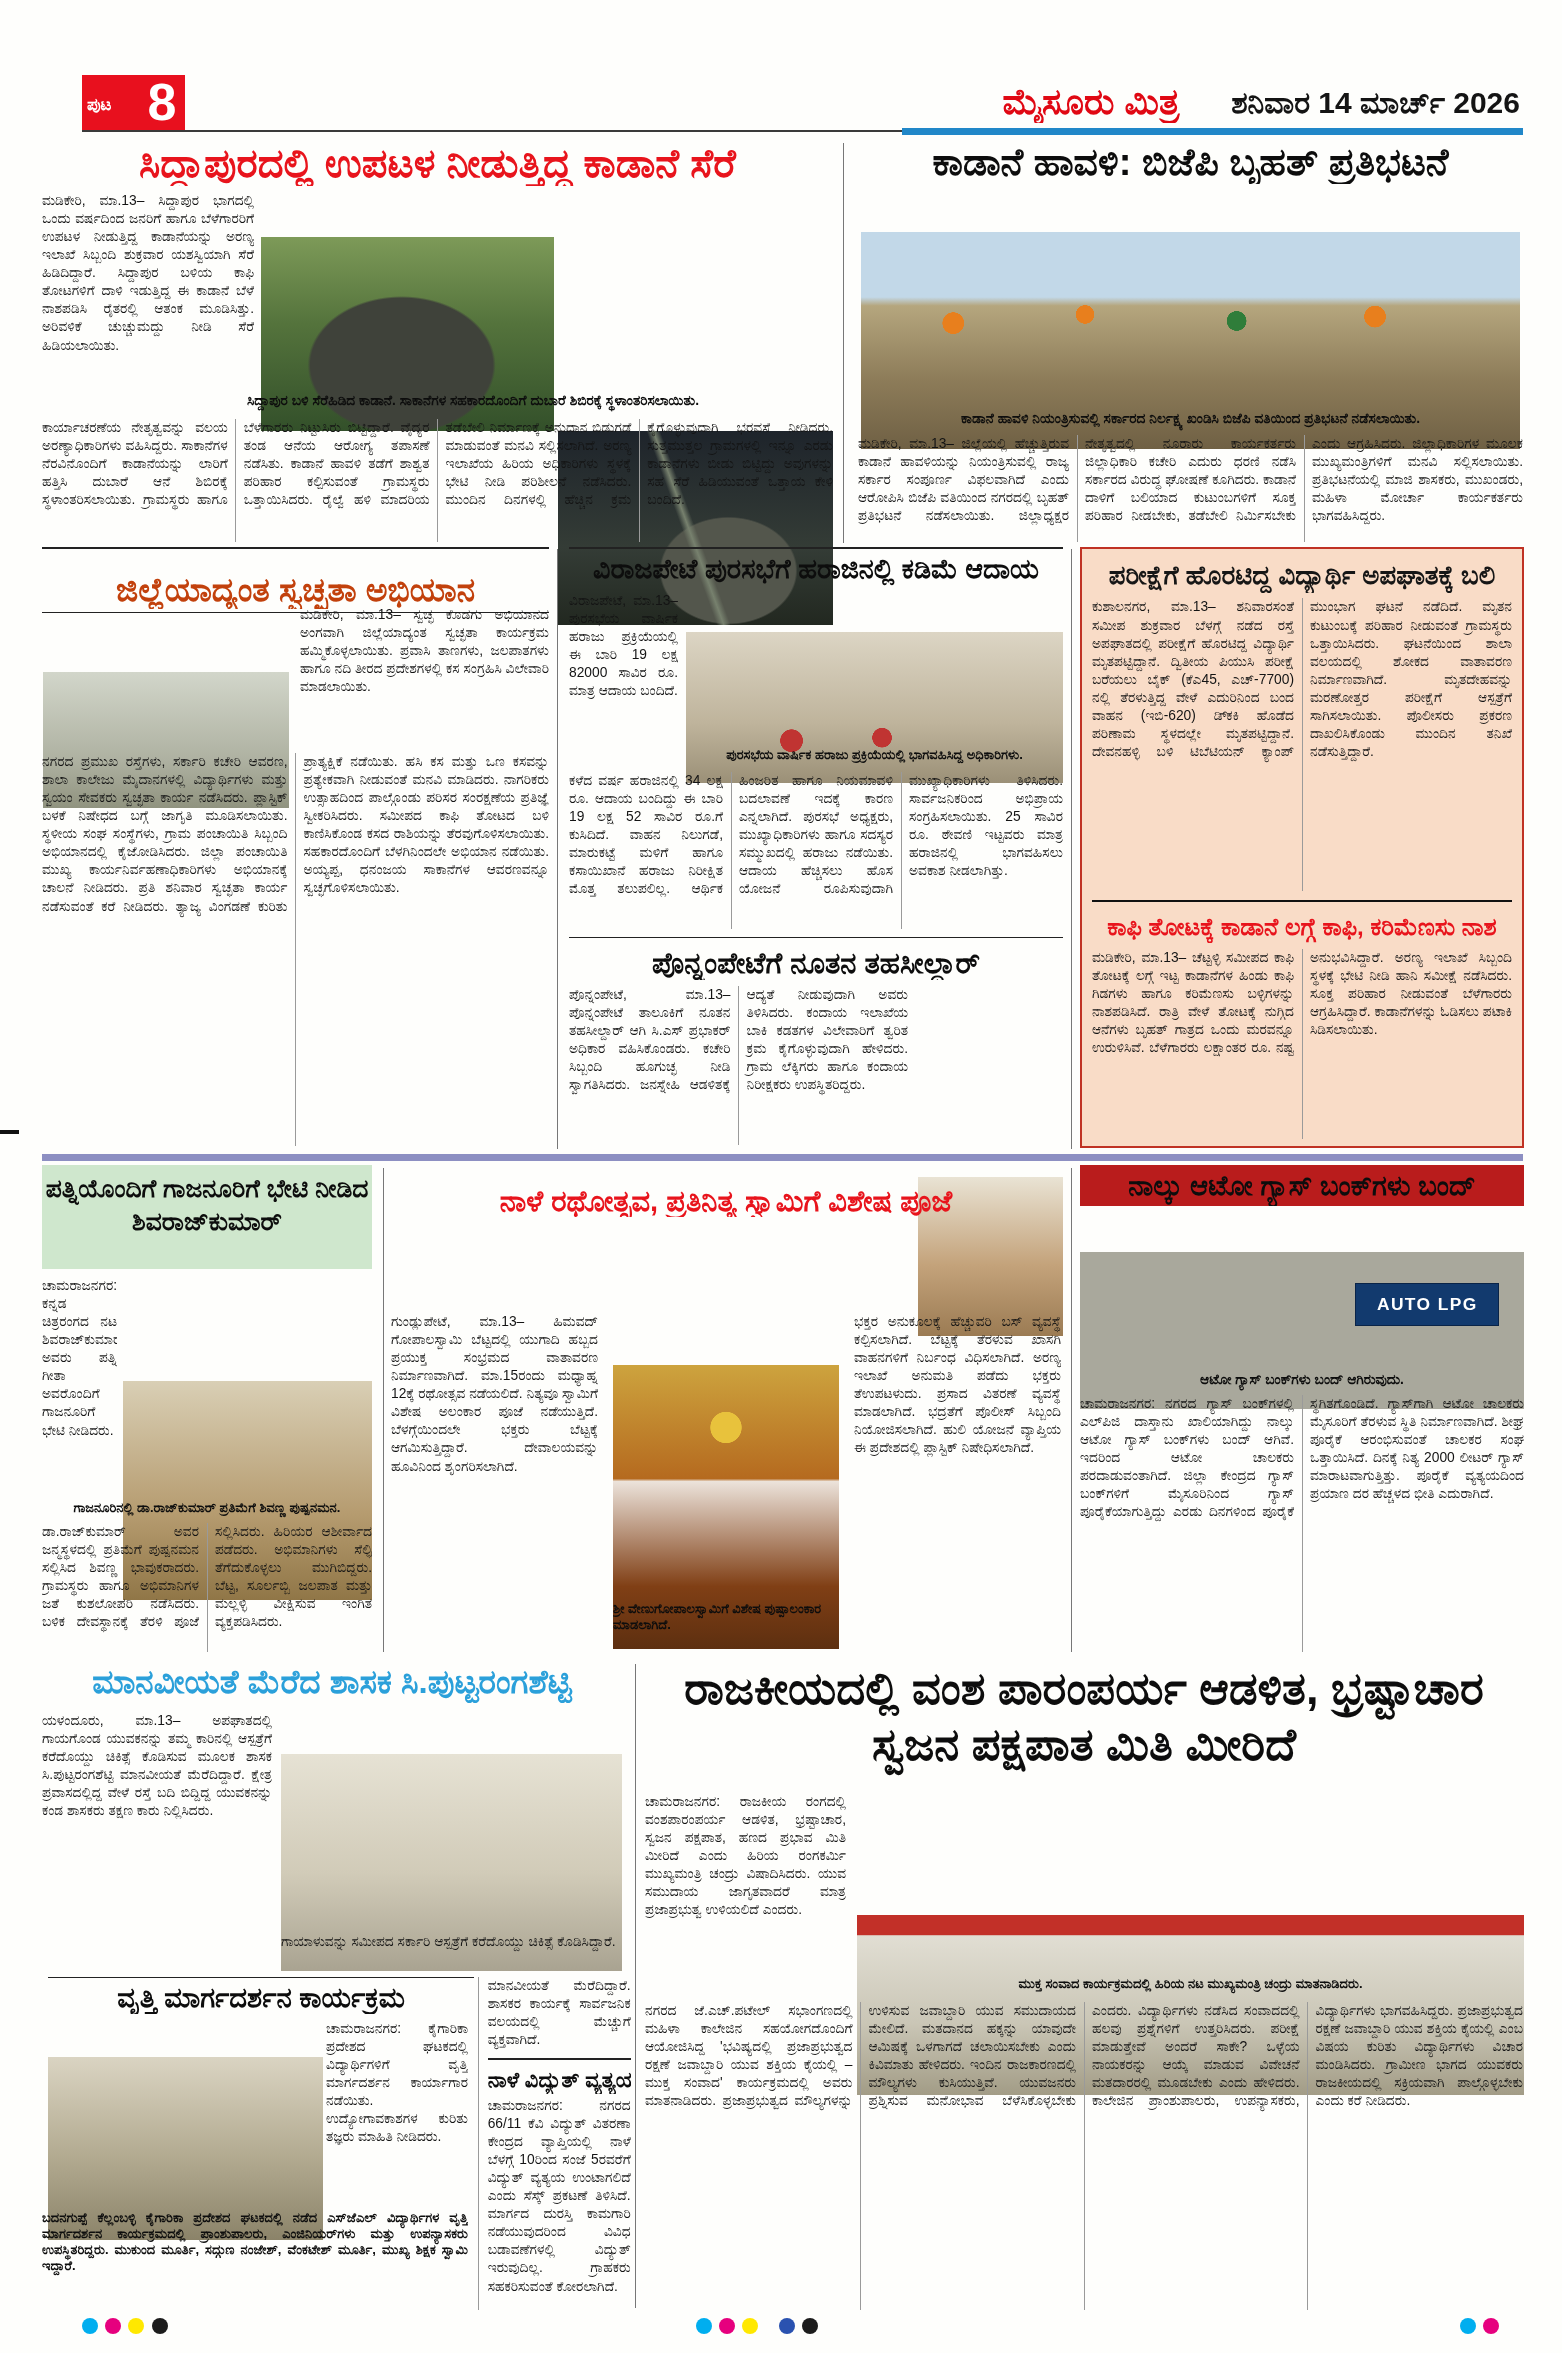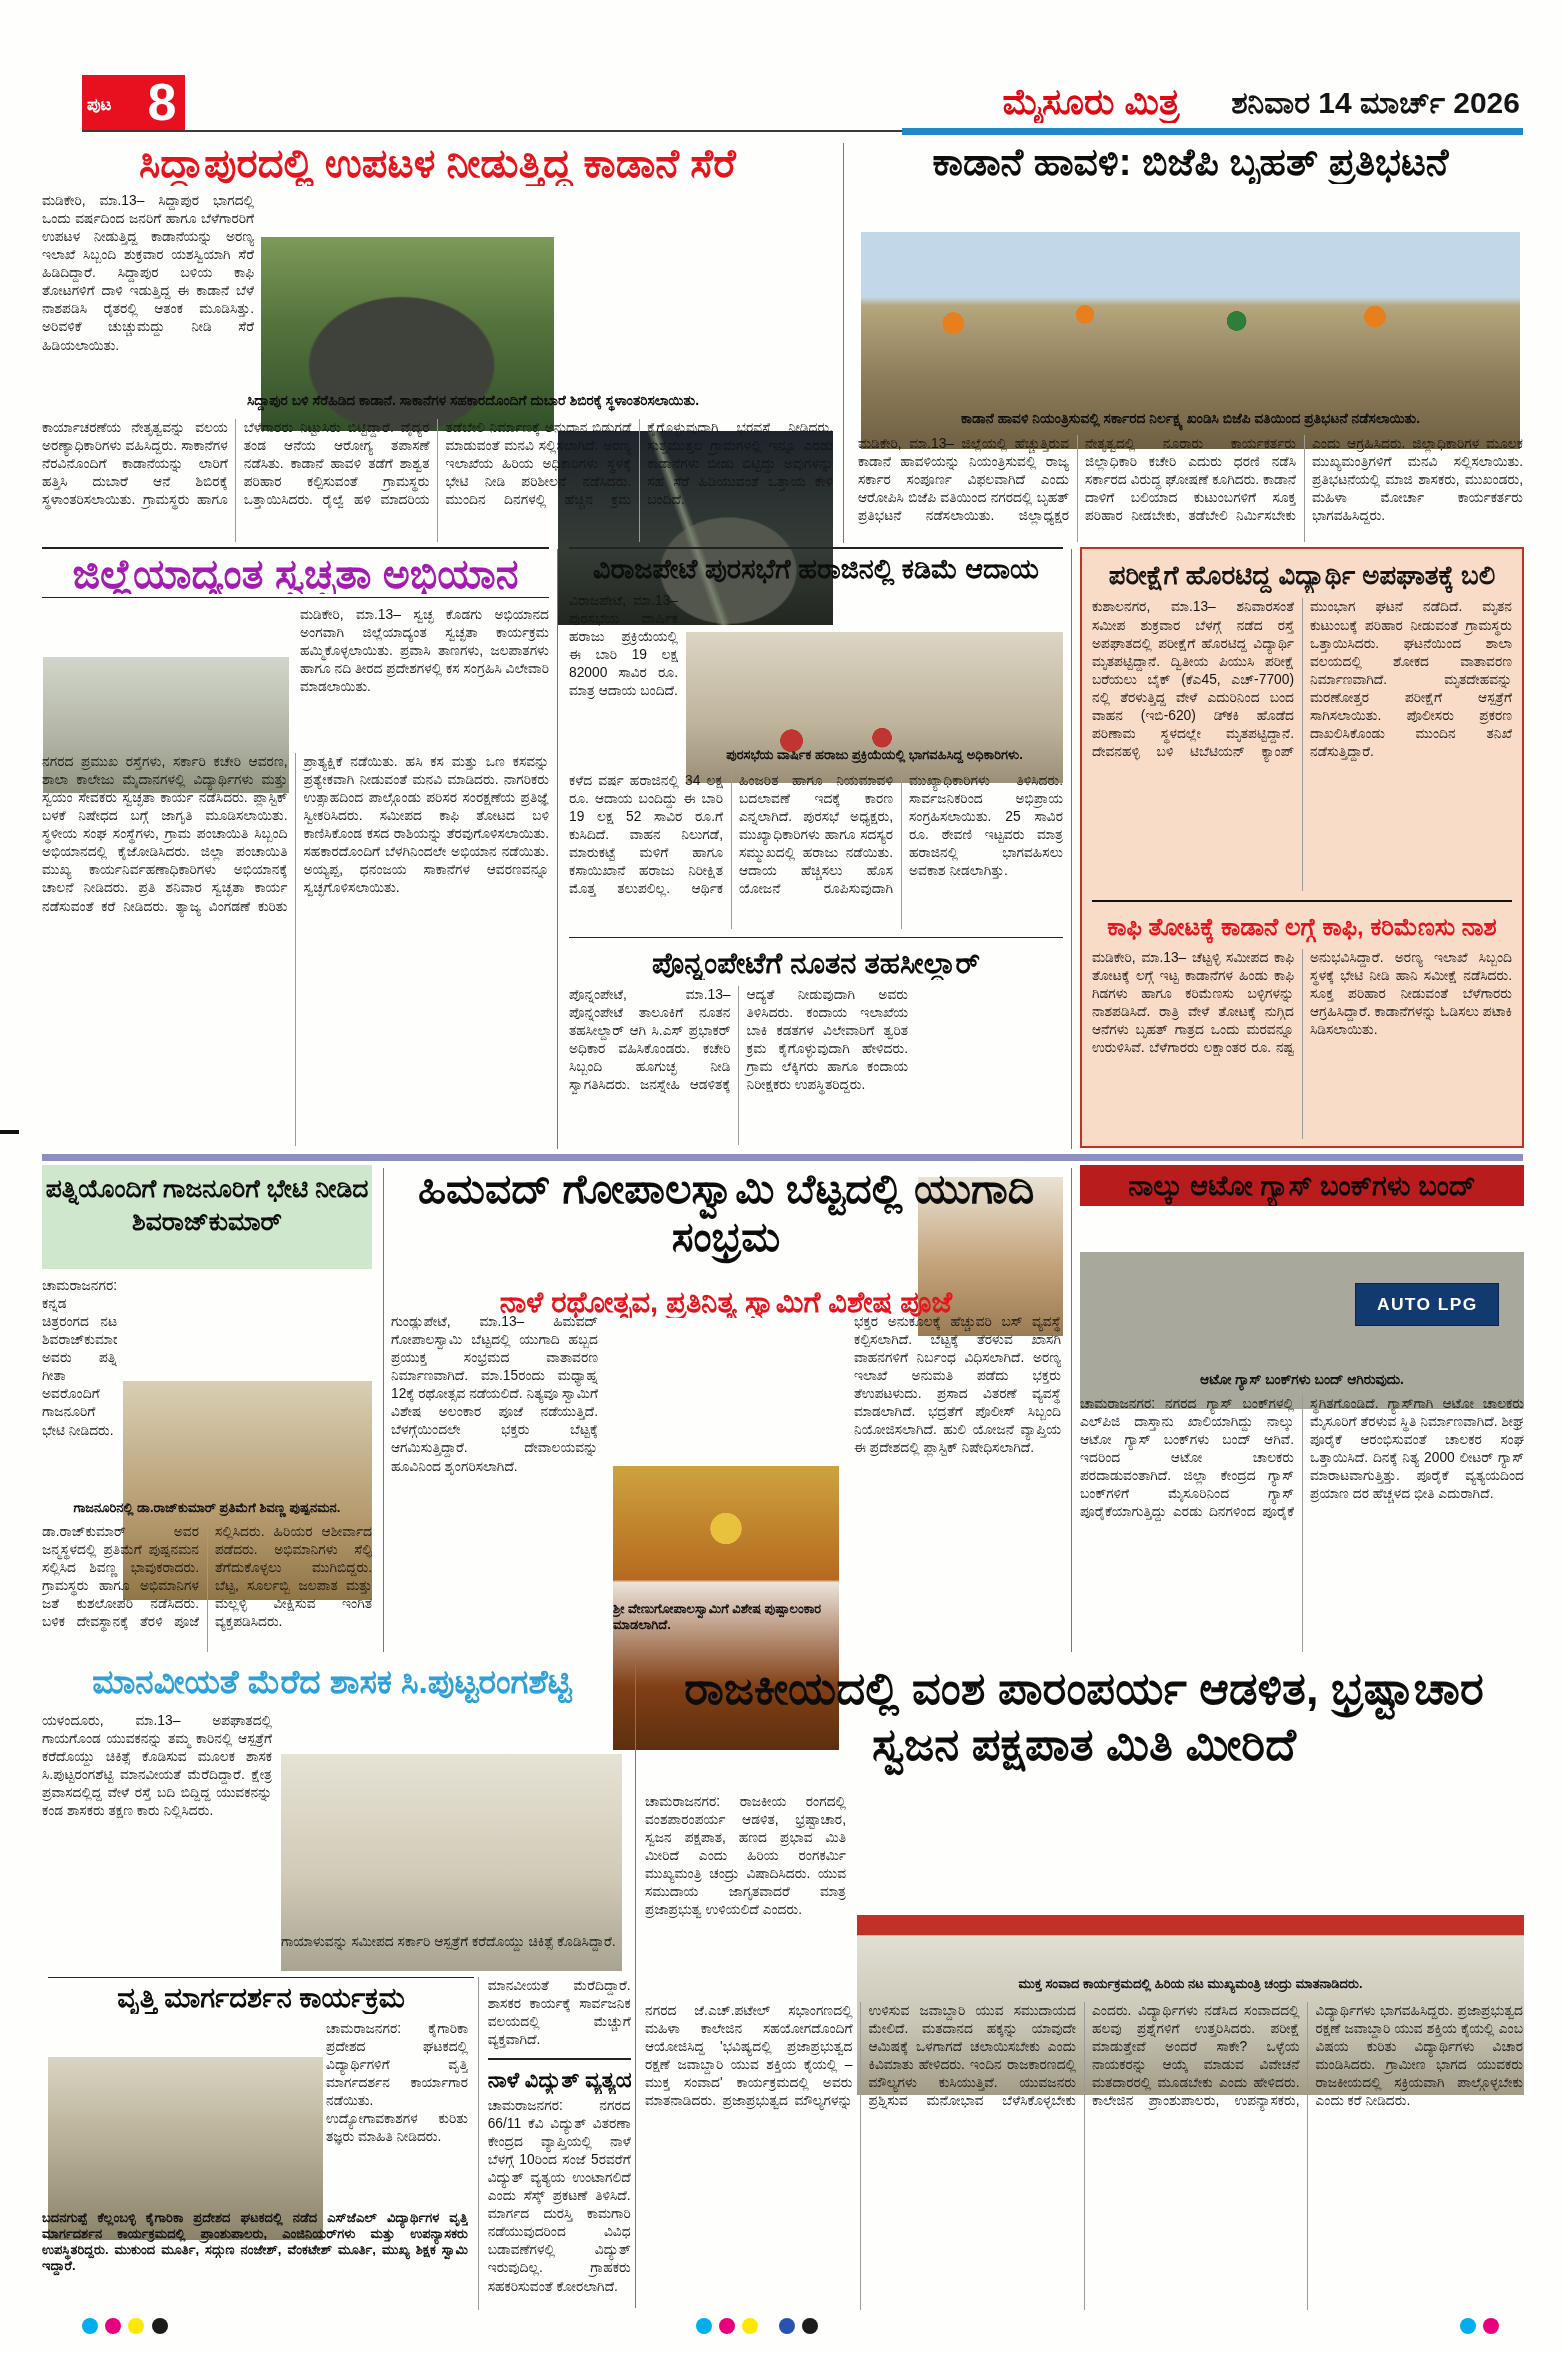--- a/index.html
+++ b/index.html
@@ -76,21 +76,21 @@
     <div class="abs ph ph-bjp" style="left:2.9px;top:48px;width:659px;height:217px;"></div>
     <div class="abs cap" style="left:0;top:270px;width:665px;height:20px;white-space:nowrap;">ಕಾಡಾನೆ ಹಾವಳಿ ನಿಯಂತ್ರಿಸುವಲ್ಲಿ ಸರ್ಕಾರದ ನಿರ್ಲಕ್ಷ್ಯ ಖಂಡಿಸಿ ಬಿಜೆಪಿ ವತಿಯಿಂದ ಪ್ರತಿಭಟನೆ ನಡೆಸಲಾಯಿತು.</div>
     <div class="abs body-txt cols3" style="left:0;top:294px;width:665px;height:107px;">ಮಡಿಕೇರಿ, ಮಾ.13– ಜಿಲ್ಲೆಯಲ್ಲಿ ಹೆಚ್ಚುತ್ತಿರುವ ಕಾಡಾನೆ ಹಾವಳಿಯನ್ನು ನಿಯಂತ್ರಿಸುವಲ್ಲಿ ರಾಜ್ಯ ಸರ್ಕಾರ ಸಂಪೂರ್ಣ ವಿಫಲವಾಗಿದೆ ಎಂದು ಆರೋಪಿಸಿ ಬಿಜೆಪಿ ವತಿಯಿಂದ ನಗರದಲ್ಲಿ ಬೃಹತ್ ಪ್ರತಿಭಟನೆ ನಡೆಸಲಾಯಿತು. ಜಿಲ್ಲಾಧ್ಯಕ್ಷರ ನೇತೃತ್ವದಲ್ಲಿ ನೂರಾರು ಕಾರ್ಯಕರ್ತರು ಜಿಲ್ಲಾಧಿಕಾರಿ ಕಚೇರಿ ಎದುರು ಧರಣಿ ನಡೆಸಿ ಸರ್ಕಾರದ ವಿರುದ್ಧ ಘೋಷಣೆ ಕೂಗಿದರು. ಕಾಡಾನೆ ದಾಳಿಗೆ ಬಲಿಯಾದ ಕುಟುಂಬಗಳಿಗೆ ಸೂಕ್ತ ಪರಿಹಾರ ನೀಡಬೇಕು, ತಡೆಬೇಲಿ ನಿರ್ಮಿಸಬೇಕು ಎಂದು ಆಗ್ರಹಿಸಿದರು. ಜಿಲ್ಲಾಧಿಕಾರಿಗಳ ಮೂಲಕ ಮುಖ್ಯಮಂತ್ರಿಗಳಿಗೆ ಮನವಿ ಸಲ್ಲಿಸಲಾಯಿತು. ಪ್ರತಿಭಟನೆಯಲ್ಲಿ ಮಾಜಿ ಶಾಸಕರು, ಮುಖಂಡರು, ಮಹಿಳಾ ಮೋರ್ಚಾ ಕಾರ್ಯಕರ್ತರು ಭಾಗವಹಿಸಿದ್ದರು.</div>
   </div>
 
   <div class="abs vdiv" style="left:557px;top:549px;height:600px;"></div>
   <div class="abs vdiv" style="left:1071px;top:549px;height:600px;"></div>
 
   <div class="abs" style="left:42px;top:547px;width:507px;height:601px;">
     <div class="rule" style="height:2.2px;width:100%;"></div>
-    <div class="hl" style="font-size:41px;color:#a21caf;height:41px;line-height:43px;margin-top:4px;">ಜಿಲ್ಲೆಯಾದ್ಯಂತ ಸ್ವಚ್ಛತಾ ಅಭಿಯಾನ</div>
+    <div class="hl" style="font-size:33px;color:#c2410c;height:41px;line-height:43px;margin-top:19px;">ಜಿಲ್ಲೆಯಾದ್ಯಂತ ಸ್ವಚ್ಛತಾ ಅಭಿಯಾನ</div>
     <div class="rule" style="height:1.4px;width:100%;margin-top:2.9px;"></div>
     <div class="abs ph ph-clean" style="left:1.4px;top:59px;width:246px;height:136px;"></div>
     <div class="abs body-txt" style="left:258px;top:59px;width:249px;height:136px;">ಮಡಿಕೇರಿ, ಮಾ.13– ಸ್ವಚ್ಛ ಕೊಡಗು ಅಭಿಯಾನದ ಅಂಗವಾಗಿ ಜಿಲ್ಲೆಯಾದ್ಯಂತ ಸ್ವಚ್ಛತಾ ಕಾರ್ಯಕ್ರಮ ಹಮ್ಮಿಕೊಳ್ಳಲಾಯಿತು. ಪ್ರವಾಸಿ ತಾಣಗಳು, ಜಲಪಾತಗಳು ಹಾಗೂ ನದಿ ತೀರದ ಪ್ರದೇಶಗಳಲ್ಲಿ ಕಸ ಸಂಗ್ರಹಿಸಿ ವಿಲೇವಾರಿ ಮಾಡಲಾಯಿತು.</div>
     <div class="abs body-txt cols2" style="left:0;top:206px;width:507px;height:393px;">ನಗರದ ಪ್ರಮುಖ ರಸ್ತೆಗಳು, ಸರ್ಕಾರಿ ಕಚೇರಿ ಆವರಣ, ಶಾಲಾ ಕಾಲೇಜು ಮೈದಾನಗಳಲ್ಲಿ ವಿದ್ಯಾರ್ಥಿಗಳು ಮತ್ತು ಸ್ವಯಂ ಸೇವಕರು ಸ್ವಚ್ಛತಾ ಕಾರ್ಯ ನಡೆಸಿದರು. ಪ್ಲಾಸ್ಟಿಕ್ ಬಳಕೆ ನಿಷೇಧದ ಬಗ್ಗೆ ಜಾಗೃತಿ ಮೂಡಿಸಲಾಯಿತು. ಸ್ಥಳೀಯ ಸಂಘ ಸಂಸ್ಥೆಗಳು, ಗ್ರಾಮ ಪಂಚಾಯಿತಿ ಸಿಬ್ಬಂದಿ ಅಭಿಯಾನದಲ್ಲಿ ಕೈಜೋಡಿಸಿದರು. ಜಿಲ್ಲಾ ಪಂಚಾಯಿತಿ ಮುಖ್ಯ ಕಾರ್ಯನಿರ್ವಹಣಾಧಿಕಾರಿಗಳು ಅಭಿಯಾನಕ್ಕೆ ಚಾಲನೆ ನೀಡಿದರು. ಪ್ರತಿ ಶನಿವಾರ ಸ್ವಚ್ಛತಾ ಕಾರ್ಯ ನಡೆಸುವಂತೆ ಕರೆ ನೀಡಿದರು. ತ್ಯಾಜ್ಯ ವಿಂಗಡಣೆ ಕುರಿತು ಪ್ರಾತ್ಯಕ್ಷಿಕೆ ನಡೆಯಿತು. ಹಸಿ ಕಸ ಮತ್ತು ಒಣ ಕಸವನ್ನು ಪ್ರತ್ಯೇಕವಾಗಿ ನೀಡುವಂತೆ ಮನವಿ ಮಾಡಿದರು. ನಾಗರಿಕರು ಉತ್ಸಾಹದಿಂದ ಪಾಲ್ಗೊಂಡು ಪರಿಸರ ಸಂರಕ್ಷಣೆಯ ಪ್ರತಿಜ್ಞೆ ಸ್ವೀಕರಿಸಿದರು. ಸಮೀಪದ ಕಾಫಿ ತೋಟದ ಬಳಿ ಕಾಣಿಸಿಕೊಂಡ ಕಸದ ರಾಶಿಯನ್ನು ತೆರವುಗೊಳಿಸಲಾಯಿತು. ಸಹಕಾರದೊಂದಿಗೆ ಬೆಳಗಿನಿಂದಲೇ ಅಭಿಯಾನ ನಡೆಯಿತು. ಅಯ್ಯಪ್ಪ, ಧನಂಜಯ ಸಾಕಾನೆಗಳ ಆವರಣವನ್ನೂ ಸ್ವಚ್ಛಗೊಳಿಸಲಾಯಿತು.</div>
   </div>
 
   <div class="abs" style="left:569px;top:547px;width:494px;height:601px;">
     <div class="rule" style="height:2.2px;width:100%;"></div>
     <div class="hl" style="font-size:27px;color:#0d0d0d;height:38px;line-height:41px;">ವಿರಾಜಪೇಟೆ ಪುರಸಭೆಗೆ ಹರಾಜಿನಲ್ಲಿ ಕಡಿಮೆ ಆದಾಯ</div>
     <div class="abs body-txt" style="left:0;top:45px;width:109px;height:154px;">ವಿರಾಜಪೇಟೆ, ಮಾ.13– ಪುರಸಭೆಯ ವಾರ್ಷಿಕ ಹರಾಜು ಪ್ರಕ್ರಿಯೆಯಲ್ಲಿ ಈ ಬಾರಿ 19 ಲಕ್ಷ 82000 ಸಾವಿರ ರೂ. ಮಾತ್ರ ಆದಾಯ ಬಂದಿದೆ.</div>
@@ -117,21 +117,20 @@
 
   <div class="abs" style="left:42px;top:1165px;width:330px;height:487px;">
     <div class="hl-wrap" style="background:#cfe7cd;height:97px;font-size:25px;line-height:1.3;padding-top:7.2px;color:#0d0d0d;">ಪತ್ನಿಯೊಂದಿಗೆ ಗಾಜನೂರಿಗೆ ಭೇಟಿ ನೀಡಿದ ಶಿವರಾಜ್‌ಕುಮಾರ್</div>
     <div class="abs body-txt" style="left:0;top:112px;width:75px;height:219px;">ಚಾಮರಾಜನಗರ: ಕನ್ನಡ ಚಿತ್ರರಂಗದ ನಟ ಶಿವರಾಜ್‌ಕುಮಾರ್ ಅವರು ಪತ್ನಿ ಗೀತಾ ಅವರೊಂದಿಗೆ ಗಾಜನೂರಿಗೆ ಭೇಟಿ ನೀಡಿದರು.</div>
     <div class="abs ph ph-shiv" style="left:81px;top:112px;width:249px;height:219px;"></div>
     <div class="abs cap" style="left:0;top:335px;width:330px;height:19px;font-size:13px;white-space:nowrap;">ಗಾಜನೂರಿನಲ್ಲಿ ಡಾ.ರಾಜ್‌ಕುಮಾರ್ ಪ್ರತಿಮೆಗೆ ಶಿವಣ್ಣ ಪುಷ್ಪನಮನ.</div>
     <div class="abs body-txt cols2" style="left:0;top:358px;width:330px;height:129px;">ಡಾ.ರಾಜ್‌ಕುಮಾರ್ ಅವರ ಜನ್ಮಸ್ಥಳದಲ್ಲಿ ಪ್ರತಿಮೆಗೆ ಪುಷ್ಪನಮನ ಸಲ್ಲಿಸಿದ ಶಿವಣ್ಣ ಭಾವುಕರಾದರು. ಗ್ರಾಮಸ್ಥರು ಹಾಗೂ ಅಭಿಮಾನಿಗಳ ಜತೆ ಕುಶಲೋಪರಿ ನಡೆಸಿದರು. ಬಳಿಕ ದೇವಸ್ಥಾನಕ್ಕೆ ತೆರಳಿ ಪೂಜೆ ಸಲ್ಲಿಸಿದರು. ಹಿರಿಯರ ಆಶೀರ್ವಾದ ಪಡೆದರು. ಅಭಿಮಾನಿಗಳು ಸೆಲ್ಫಿ ತೆಗೆದುಕೊಳ್ಳಲು ಮುಗಿಬಿದ್ದರು. ಬೆಟ್ಟ, ಸೂರ್ಲಬ್ಬಿ ಜಲಪಾತ ಮತ್ತು ಮಲ್ಲಳ್ಳಿ ವೀಕ್ಷಿಸುವ ಇಂಗಿತ ವ್ಯಕ್ತಪಡಿಸಿದರು.</div>
   </div>
 
   <div class="abs" style="left:391px;top:1165px;width:670px;height:487px;">
-    <div class="hl-wrap" style="font-size:41px;line-height:1.18;height:101px;color:#0d0d0d;">ಹಿಮವದ್ ಗೋಪಾಲಸ್ವಾಮಿ ಬೆಟ್ಟದಲ್ಲಿ ಯುಗಾದಿ ಸಂಭ್ರಮ</div>
     <div class="hl" style="font-size:29px;color:#e8141c;height:33px;line-height:35px;margin-top:19px;">ನಾಳೆ ರಥೋತ್ಸವ, ಪ್ರತಿನಿತ್ಯ ಸ್ವಾಮಿಗೆ ವಿಶೇಷ ಪೂಜೆ</div>
     <div class="abs body-txt" style="left:0;top:148px;width:207px;height:339px;">ಗುಂಡ್ಲುಪೇಟೆ, ಮಾ.13– ಹಿಮವದ್ ಗೋಪಾಲಸ್ವಾಮಿ ಬೆಟ್ಟದಲ್ಲಿ ಯುಗಾದಿ ಹಬ್ಬದ ಪ್ರಯುಕ್ತ ಸಂಭ್ರಮದ ವಾತಾವರಣ ನಿರ್ಮಾಣವಾಗಿದೆ. ಮಾ.15ರಂದು ಮಧ್ಯಾಹ್ನ 12ಕ್ಕೆ ರಥೋತ್ಸವ ನಡೆಯಲಿದೆ. ನಿತ್ಯವೂ ಸ್ವಾಮಿಗೆ ವಿಶೇಷ ಅಲಂಕಾರ ಪೂಜೆ ನಡೆಯುತ್ತಿದೆ. ಬೆಳಗ್ಗೆಯಿಂದಲೇ ಭಕ್ತರು ಬೆಟ್ಟಕ್ಕೆ ಆಗಮಿಸುತ್ತಿದ್ದಾರೆ. ದೇವಾಲಯವನ್ನು ಹೂವಿನಿಂದ ಶೃಂಗರಿಸಲಾಗಿದೆ.</div>
     <div class="abs ph ph-ugadi" style="left:222px;top:148px;width:226px;height:284px;"></div>
     <div class="abs cap" style="left:222px;top:436px;width:226px;height:51px;font-size:13px;text-align:left;white-space:normal;">ಶ್ರೀ ವೇಣುಗೋಪಾಲಸ್ವಾಮಿಗೆ ವಿಶೇಷ ಪುಷ್ಪಾಲಂಕಾರ ಮಾಡಲಾಗಿದೆ.</div>
     <div class="abs body-txt" style="left:463px;top:148px;width:207px;height:339px;">ಭಕ್ತರ ಅನುಕೂಲಕ್ಕೆ ಹೆಚ್ಚುವರಿ ಬಸ್ ವ್ಯವಸ್ಥೆ ಕಲ್ಪಿಸಲಾಗಿದೆ. ಬೆಟ್ಟಕ್ಕೆ ತೆರಳುವ ಖಾಸಗಿ ವಾಹನಗಳಿಗೆ ನಿರ್ಬಂಧ ವಿಧಿಸಲಾಗಿದೆ. ಅರಣ್ಯ ಇಲಾಖೆ ಅನುಮತಿ ಪಡೆದು ಭಕ್ತರು ತೆಉಪಟಳುದು. ಪ್ರಸಾದ ವಿತರಣೆ ವ್ಯವಸ್ಥೆ ಮಾಡಲಾಗಿದೆ. ಭದ್ರತೆಗೆ ಪೊಲೀಸ್ ಸಿಬ್ಬಂದಿ ನಿಯೋಜಿಸಲಾಗಿದೆ. ಹುಲಿ ಯೋಜನೆ ವ್ಯಾಪ್ತಿಯ ಈ ಪ್ರದೇಶದಲ್ಲಿ ಪ್ಲಾಸ್ಟಿಕ್ ನಿಷೇಧಿಸಲಾಗಿದೆ.</div>
   </div>
 
   <div class="abs" style="left:1080px;top:1165px;width:444px;height:487px;">
     <div class="hl" style="background:#b91c1c;font-size:27.5px;height:41px;line-height:42px;color:#0d0d0d;">ನಾಲ್ಕು ಆಟೋ ಗ್ಯಾಸ್ ಬಂಕ್‌ಗಳು ಬಂದ್</div>
     <div class="abs ph ph-gas" style="left:0;top:46px;width:444px;height:157px;">

